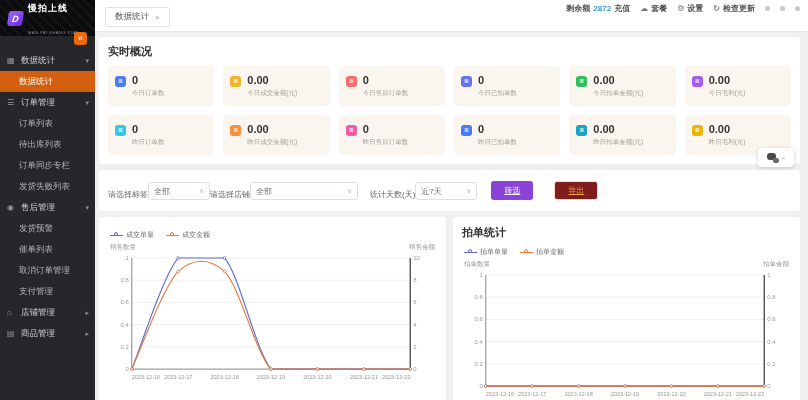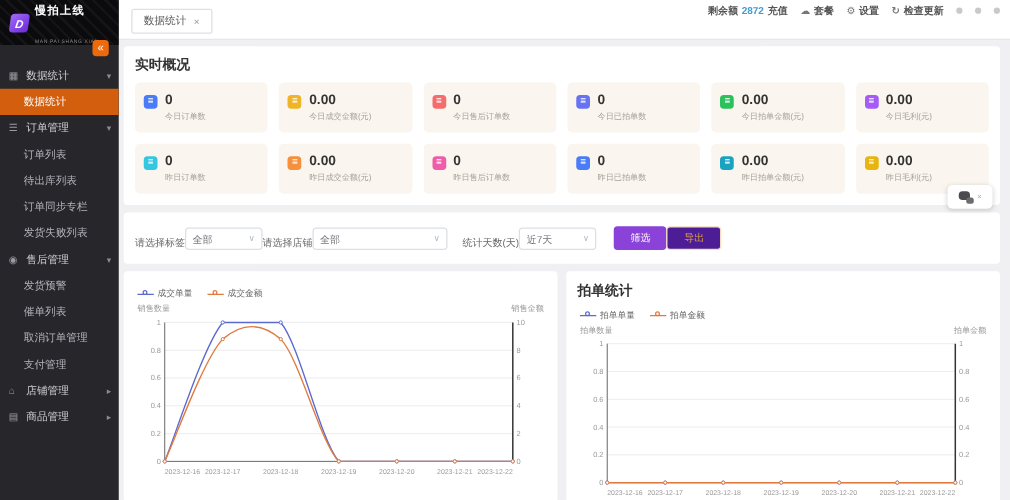--- a/index.html
+++ b/index.html
@@ -59,23 +59,23 @@
   .card-lab { font-size:6.5px; color:#a8a29a; margin-top:3px; white-space:nowrap; }
 
   .filterbar { display:flex; align-items:flex-end; gap:0; padding:11px 9px; margin-bottom:6px; }
   .f-label { font-size:8px; color:#666; white-space:nowrap; }
   .f-select { border:1px solid #dcdfe6; border-radius:3px; height:18px; display:flex;
     align-items:center; justify-content:space-between; padding:0 5px; font-size:8px;
     color:#777; background:#fff; cursor:pointer; }
   .f-chev { color:#b5b8bf; font-size:7px; margin-left:6px; }
   .w1 { width:62px; } .w2 { width:108px; } .w3 { width:62px; }
   .btn { height:19px; border-radius:3px; font-size:8px; padding:0 13px; border:none;
-    cursor:pointer; line-height:17px; }
+    cursor:pointer; line-height:17px;text-decoration:underline; }
   .btn-filter { background:#8a42d8; color:#fff; margin-left:14px; }
-  .btn-export { background:#4c1d95; color:#e6a23c; border:1px solid #f5dcbf; }
+  .btn-export { background:#7f1d1d; color:#e6a23c; border:1px solid #f5dcbf;margin-left:21px; }
 
   .charts-row { display:flex; gap:7px; }
   .chart-panel { flex:1; padding:8px 9px 5px 9px; height:185px; position:relative; }
   .legend { display:flex; gap:12px; margin:5px 0 2px 2px; }
   .lg-item { display:flex; align-items:center; gap:3px; font-size:7px; color:#666; cursor:pointer; }
   .lg-line { width:13px; height:1px; position:relative; display:inline-block; }
   .lg-dot { position:absolute; left:4px; top:-2.5px; width:4px; height:4px; border-radius:50%;
     background:#fff; border:1px solid; }
   .axis-names { display:flex; justify-content:space-between; font-size:6.5px; color:#999;
     padding:1px 2px 0 2px; }

